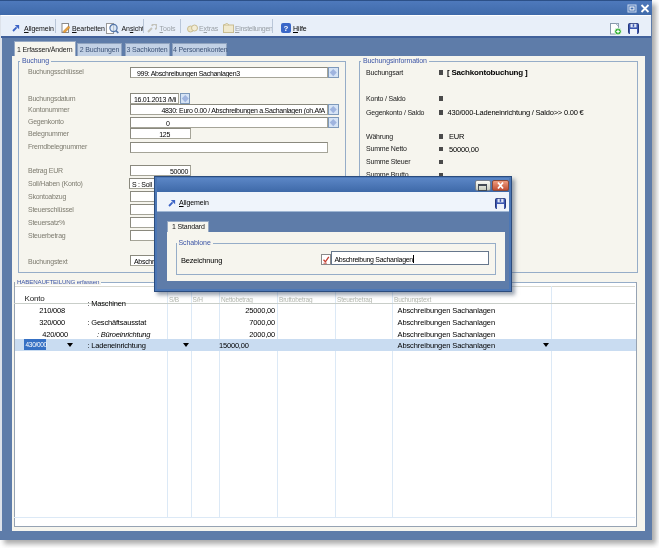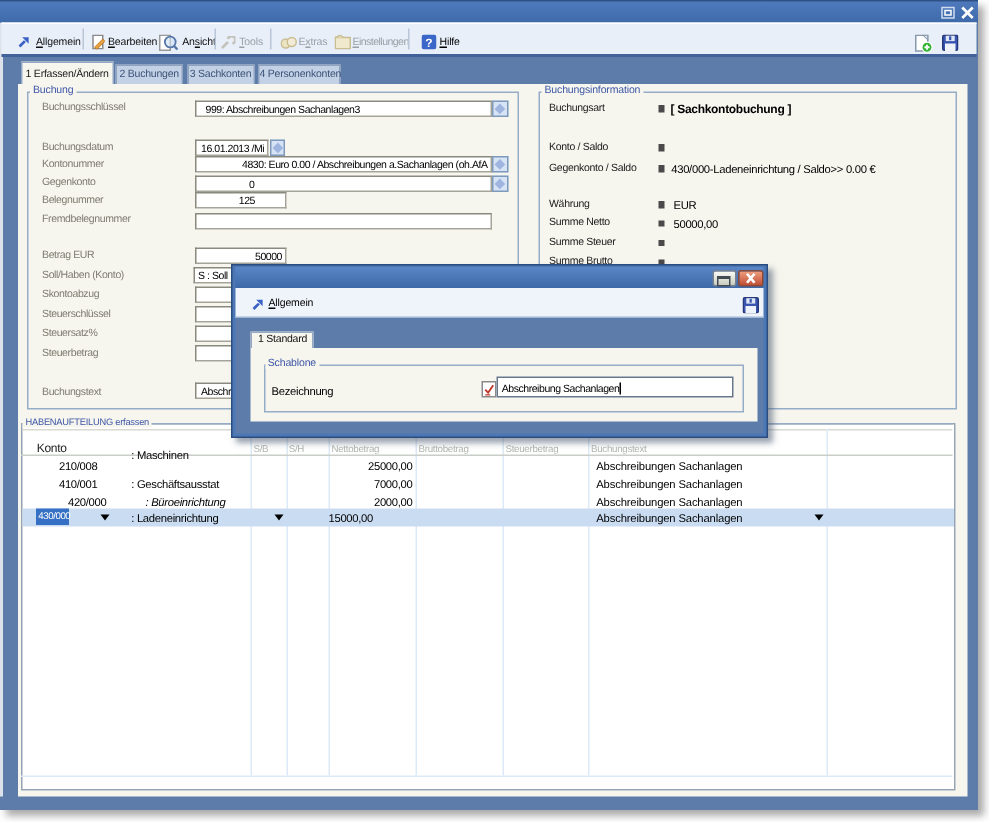--- a/index.html
+++ b/index.html
@@ -190,25 +190,25 @@
   <div class="abs cell" style="left:221px;top:296px;color:#B3B7AE;font-size:6.5px;">Nettobetrag</div>
   <div class="abs cell" style="left:279px;top:296px;color:#B3B7AE;font-size:6.5px;">Bruttobetrag</div>
   <div class="abs cell" style="left:337px;top:296px;color:#B3B7AE;font-size:6.5px;">Steuerbetrag</div>
   <div class="abs cell" style="left:394px;top:296px;color:#B3B7AE;font-size:6.5px;">Buchungstext</div>
   <div class="abs" style="left:14px;top:303.4px;width:621px;height:1px;background:#C9CEC9;"></div>
 
   <div class="abs cell" style="left:15px;top:306.3px;width:50px;text-align:right;">210/008</div>
   <div class="abs cell" style="left:87.5px;top:299px;">: Maschinen</div>
   <div class="abs cell" style="left:219px;top:306.3px;width:56px;text-align:right;">25000,00</div>
   <div class="abs cell" style="left:397.5px;top:305.8px;letter-spacing:-0.1px;">Abschreibungen Sachanlagen</div>
-  <div class="abs cell" style="left:15px;top:318.2px;width:50px;text-align:right;">410/001</div>
+  <div class="abs cell" style="left:15px;top:318.2px;width:50px;text-align:right;">320/000</div>
   <div class="abs cell" style="left:87.5px;top:318.2px;">: Geschäftsausstat</div>
   <div class="abs cell" style="left:219px;top:318.2px;width:56px;text-align:right;">7000,00</div>
   <div class="abs cell" style="left:397.5px;top:317.7px;letter-spacing:-0.1px;">Abschreibungen Sachanlagen</div>
-  <div class="abs cell" style="left:15px;top:330px;width:56px;text-align:right;">420/000</div>
+  <div class="abs cell" style="left:0;top:330px;width:68px;text-align:right;">420/000</div>
   <div class="abs cell" style="left:97px;top:330px;font-style:italic;">: Büroeinrichtung</div>
   <div class="abs cell" style="left:219px;top:330px;width:56px;text-align:right;">2000,00</div>
   <div class="abs cell" style="left:397.5px;top:329.5px;letter-spacing:-0.1px;">Abschreibungen Sachanlagen</div>
 
   <div class="abs" style="left:14.5px;top:338.5px;width:621px;height:12px;background:#C9DCF1;"></div>
   <div class="abs" style="left:24px;top:339px;width:22px;height:11px;background:#3570C4;"></div>
   <div class="abs cell" style="left:25.5px;top:341.3px;color:#fff;font-size:6.5px;letter-spacing:-0.3px;">430/000</div>
   <div class="abs tri" style="left:66.8px;top:342.7px;"></div>
   <div class="abs cell" style="left:87.5px;top:341.2px;">: Ladeneinrichtung</div>
   <div class="abs tri" style="left:183.2px;top:342.7px;"></div>

